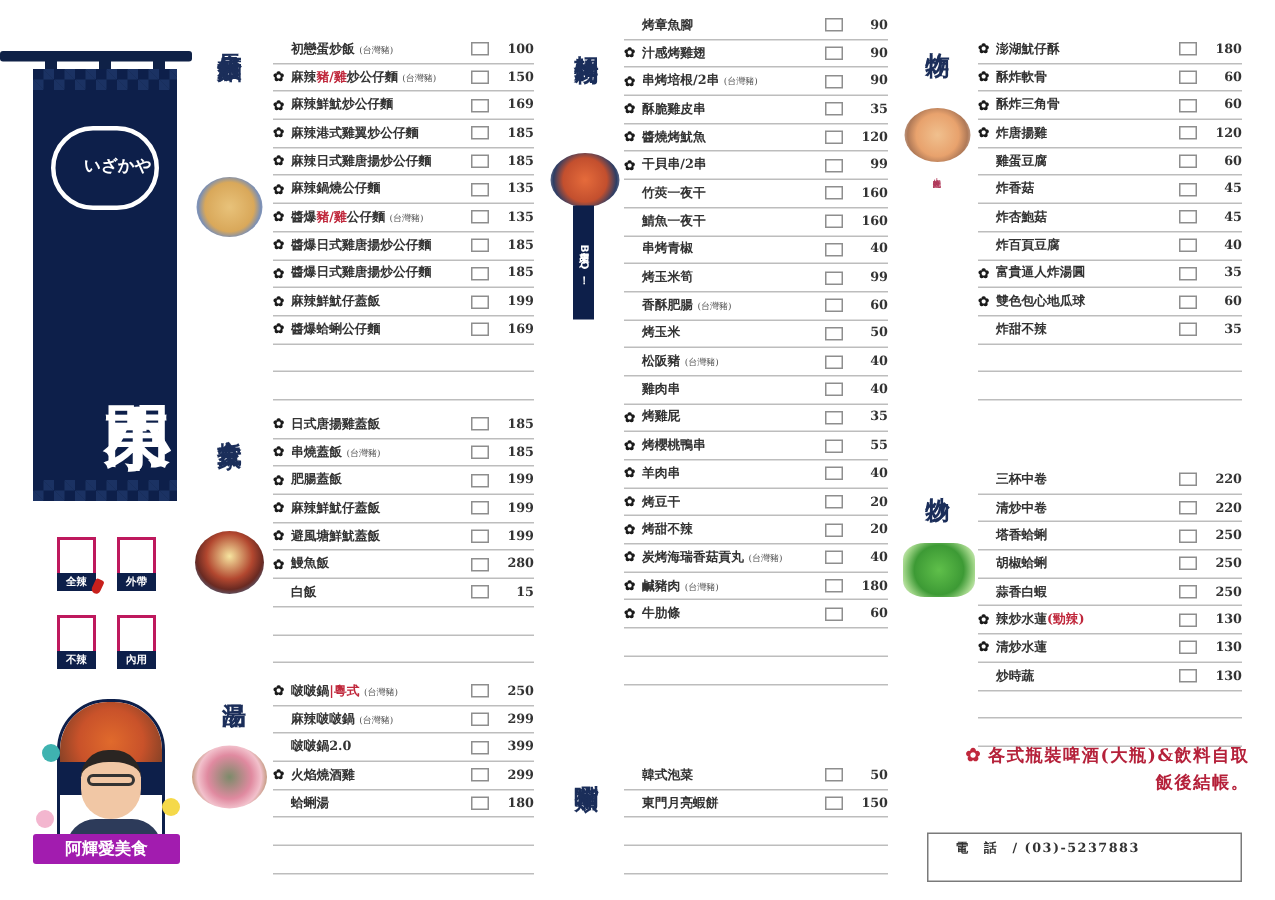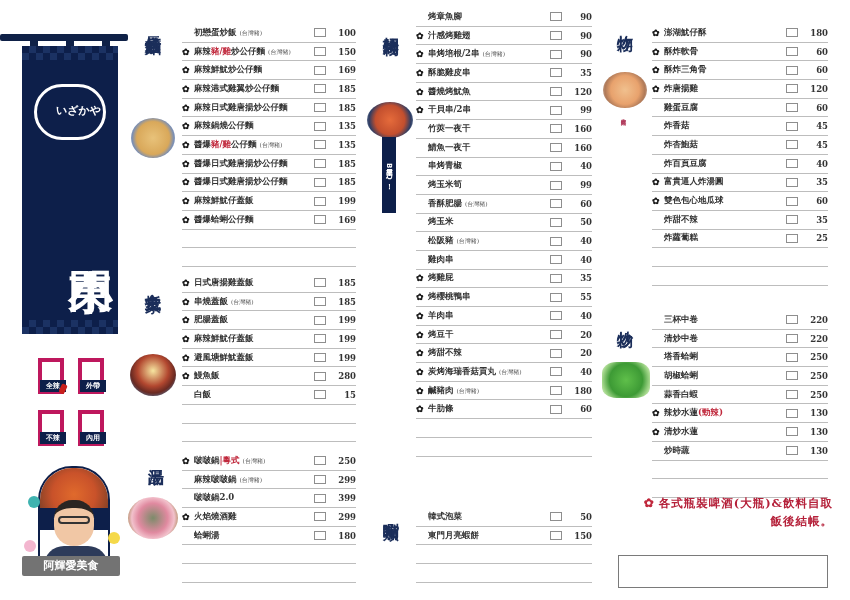--- a/index.html
+++ b/index.html
@@ -14,33 +14,33 @@
     background-image: linear-gradient(45deg, #1d3566 25%, transparent 25%, transparent 75%, #1d3566 75%),
                       linear-gradient(45deg, #1d3566 25%, transparent 25%, transparent 75%, #1d3566 75%);
     background-size: 14px 14px; background-position: 0 0, 7px 7px; opacity: .9; }
   .checker.top { top: 0; }
   .checker.bottom { bottom: 0; }
   .logo-ring { position: absolute; left: 12px; top: 38px; width: 72px; height: 56px; border: 3px solid #fff; border-radius: 40px; }
   .logo-text { position: absolute; left: 0; top: 16px; width: 100%; color: #fff; font-size: 11px; font-family: "DejaVu Sans", sans-serif; font-weight: bold; padding-left: 19px; }
   .noren-name { position: absolute; left: 0; top: 104px; width: 100%; text-align: center; color: #fff; font-size: 44px; line-height: 54px; font-weight: bold; font-family: "DejaVu Serif", serif; writing-mode: vertical-rl; display: flex; justify-content: center; height: 170px; }
 
   
-  .opt { position: absolute; width: 26px; height: 36px; border: 4px solid #be185d; background: #fff; }
+  .opt { position: absolute; width: 26px; height: 36px; border: 2px solid #be185d; background: #fff; }
   .opt-label { position: absolute; left: -2px; bottom: -2px; width: 26px; height: 12px; background: #0d1f4a; color: #fff; font-size: 7px; line-height: 12px; text-align: center; font-family: "DejaVu Sans", sans-serif; font-weight: bold; }
   .chili { position: absolute; right: -6px; bottom: -4px; width: 6px; height: 10px; background: #c8201c; border-radius: 3px 3px 5px 5px; transform: rotate(25deg); }
 
   
   .host { position: absolute; left: 22px; top: 460px; width: 98px; height: 122px; }
   .host-frame { position: absolute; left: 16px; top: 6px; width: 72px; height: 110px; border: 2px solid #0d1f4a; border-radius: 34px 34px 4px 4px; background: #fff; overflow: hidden; }
   .host-bowl { position: absolute; left: 0; top: 0; width: 100%; height: 44px; background: radial-gradient(circle at 50% 60%, #e06a2c 0%, #c9522a 50%, #6b3b25 100%); }
   .host-band { position: absolute; left: 0; top: 40px; width: 100%; height: 22px; background: #0d1f4a; }
   .host-face { position: absolute; left: 14px; top: 32px; width: 40px; height: 46px; border-radius: 20px 20px 22px 22px; background: #f1c7a5; border-top: 8px solid #2a2522; }
   .host-glasses { position: absolute; left: 18px; top: 48px; width: 32px; height: 8px; border: 2px solid #333; border-radius: 4px; }
   .host-suit { position: absolute; left: 4px; top: 78px; width: 64px; height: 40px; background: #2d3b5a; border-radius: 20px 20px 0 0; }
-  .host-ribbon { position: absolute; left: 0; top: 96px; width: 98px; height: 20px; background: #737373; color: #fff; font-size: 11px; text-align: center; line-height: 20px; font-weight: bold; font-family: "DejaVu Sans", sans-serif; border-radius: 2px; }
+  .host-ribbon { position: absolute; left: 0; top: 96px; width: 98px; height: 20px; background: #a21caf; color: #fff; font-size: 11px; text-align: center; line-height: 20px; font-weight: bold; font-family: "DejaVu Sans", sans-serif; border-radius: 2px; }
   .flower { position: absolute; width: 12px; height: 12px; border-radius: 50%; }
 
   
   .sec-title { position: absolute; writing-mode: vertical-rl; font-size: 16px; font-weight: bold; color: #1b2e5a; letter-spacing: 1px; line-height: 18px; font-family: "DejaVu Serif", serif; }
   .dish { position: absolute; border-radius: 50%; }
 
   
   .list { position: absolute; }
   .row { position: relative; height: 18.7px; border-bottom: 1.5px solid #bdbdbd; display: flex; align-items: center; font-size: 8.5px; font-weight: bold; color: #333; }
   .row .star { width: 12px; font-size: 9px; color: #1a1a1a; text-align: left; flex: none; }
@@ -490,26 +490,20 @@
       <span class="name"><span>雙色包心地瓜球</span></span>
       <span class="cb"></span>
       <span class="price">60</span>
     </div>
     <div class="row">
       <span class="star"></span>
       <span class="name"><span>炸甜不辣</span></span>
       <span class="cb"></span>
       <span class="price">35</span>
     </div>
-    <div class="row">
-      <span class="star"></span>
-      <span class="name"><span>炸蘿蔔糕</span></span>
-      <span class="cb"></span>
-      <span class="price">25</span>
-    </div>
     <div class="row blank"></div>
     <div class="row blank"></div>
   </div>
 <div class="list" style="left:652px; top:311px; width:176px">
     <div class="row">
       <span class="star"></span>
       <span class="name"><span>三杯中卷</span></span>
       <span class="cb"></span>
       <span class="price">220</span>
     </div>
@@ -557,13 +551,14 @@
     </div>
     <div class="row blank"></div>
     <div class="row blank"></div>
   </div>
 
 <div class="drink-note">
   <span class="flowerstar">✿</span><span>各式瓶裝啤酒(大瓶)&amp;飲料自取</span><br>
   <span style="">飯後結帳。</span>
 </div>
 <div class="contact">
+  <div><span>電　話　/</span> <span>(03)-5237883</span></div>
 </div>
 
 </body></html>

